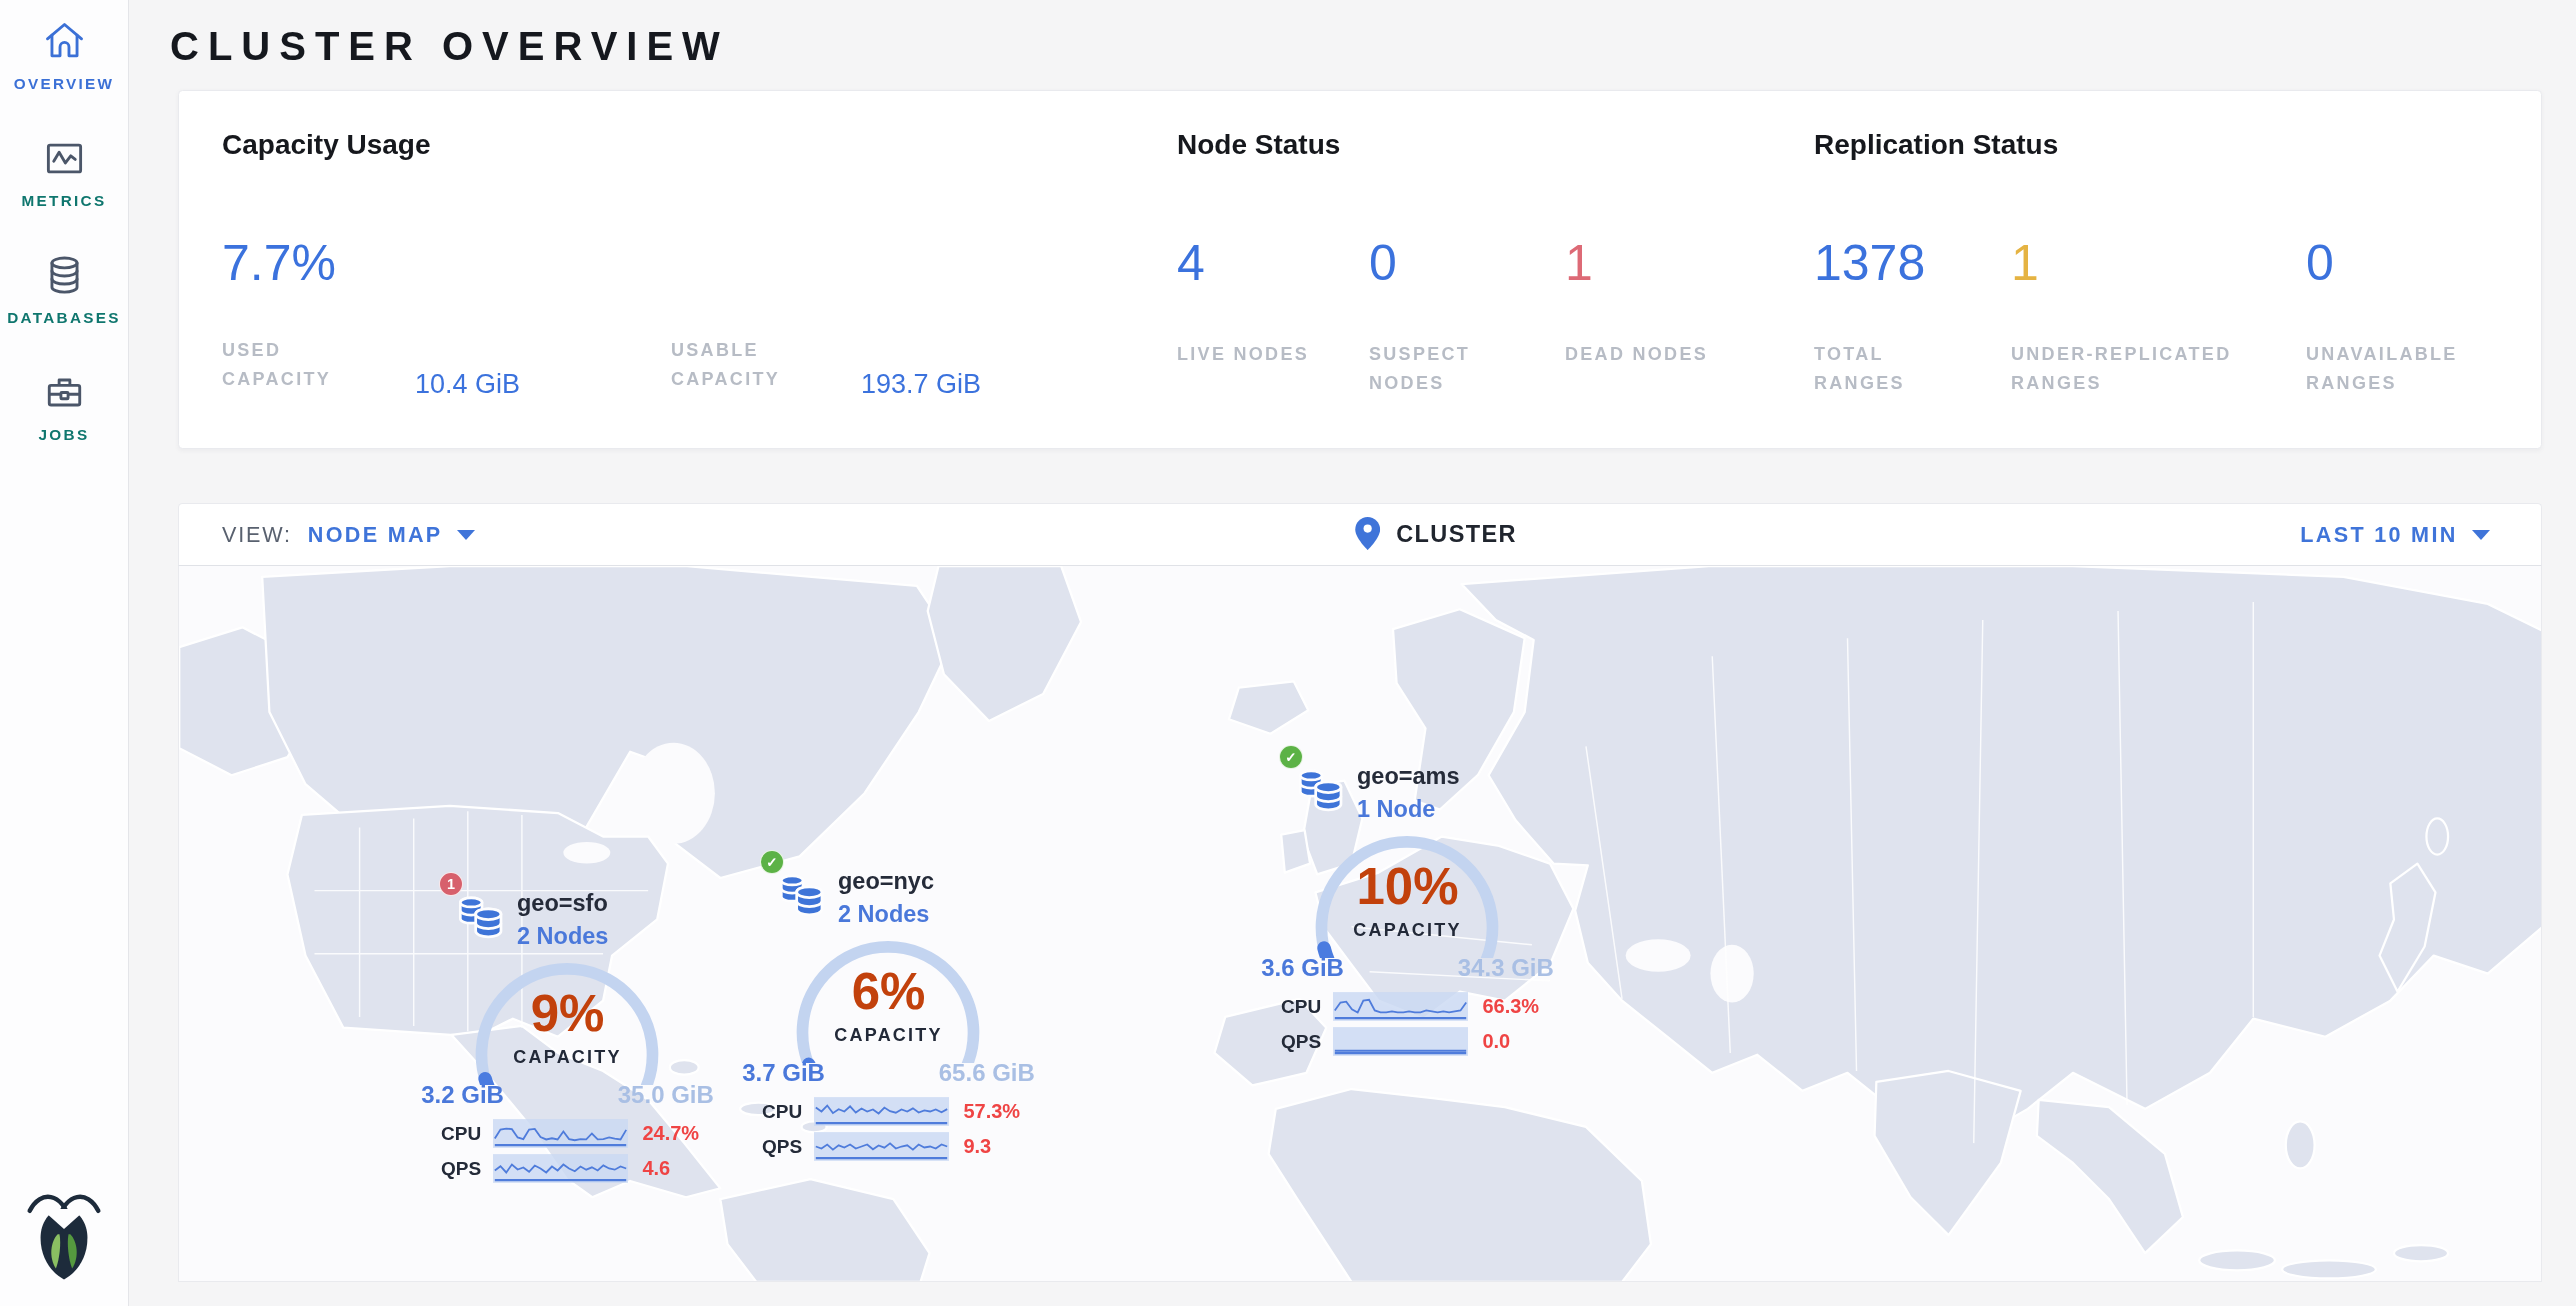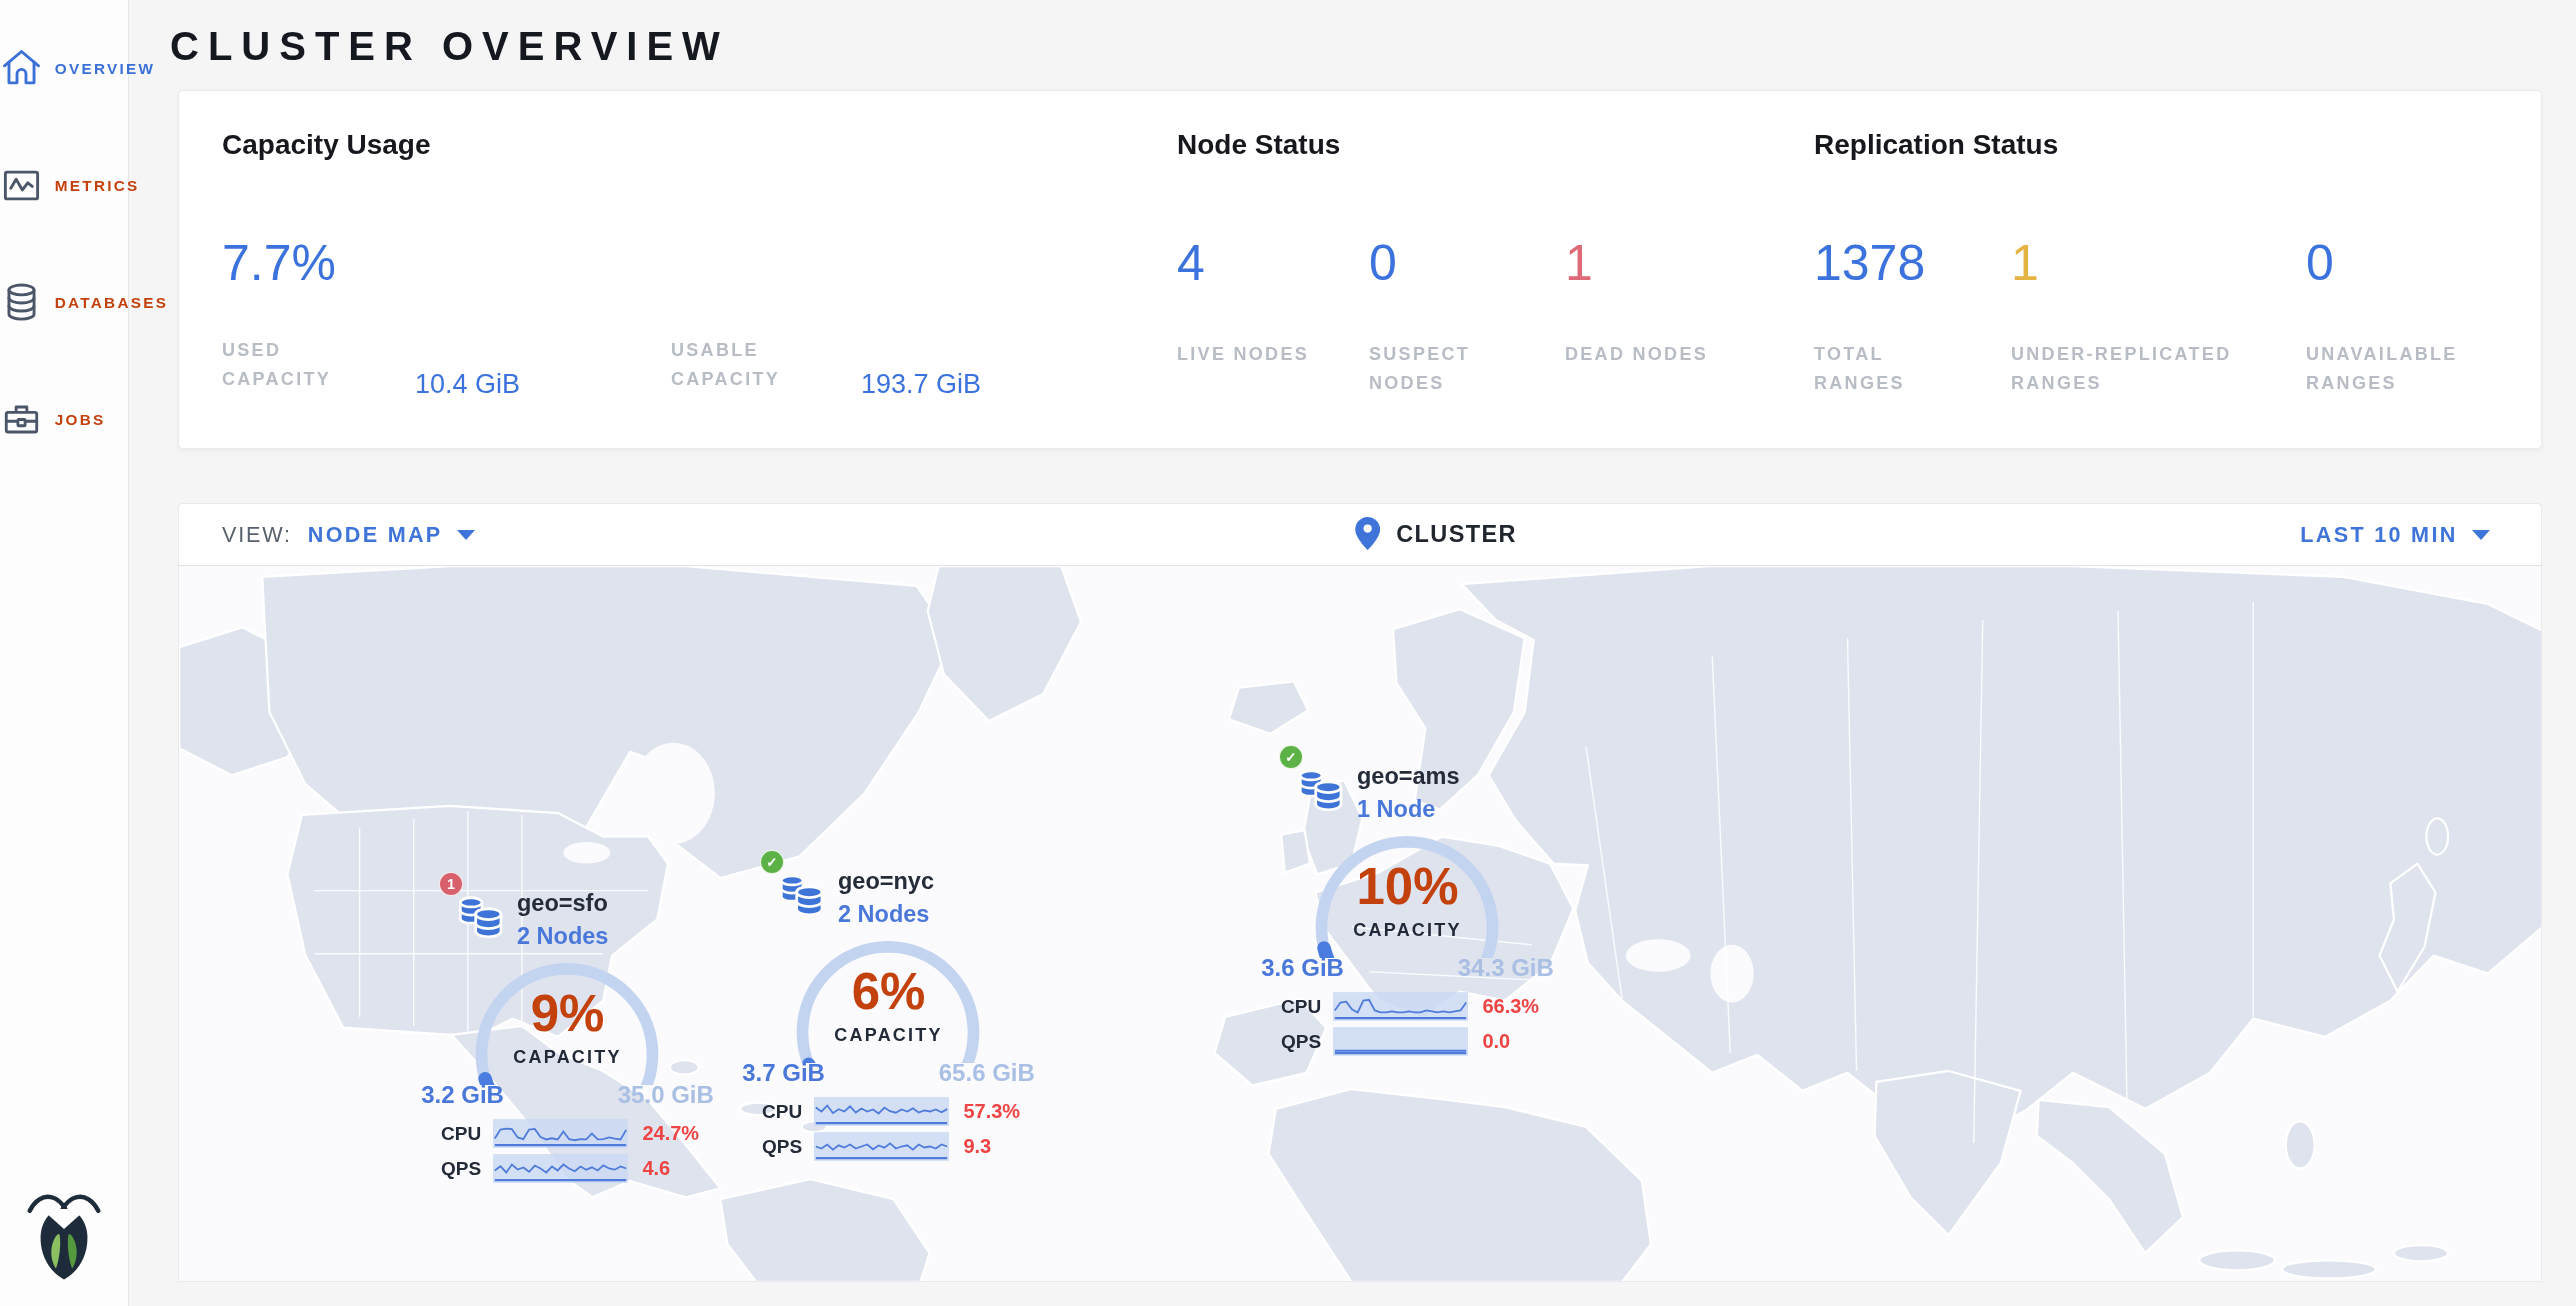--- a/index.html
+++ b/index.html
@@ -9,24 +9,24 @@
   html,body{width:2576px; height:1306px;}
   body{
     background:#f5f5f6;
     font-family:"Liberation Sans", sans-serif;
     position:relative; overflow:hidden;
     -webkit-font-smoothing:antialiased;
   }
   
   .sidebar{position:absolute; left:0; top:0; width:129px; height:1306px;
     background:#fdfdfe; border-right:0.9px solid #e4e5e9; z-index:5;}
-  .nav-item{width:100%; padding-top:20px; height:117px; display:flex; flex-direction:row;
+  .nav-item{width:100%; padding-top:20px; height:117px; display:flex; flex-direction:column;
     align-items:center; gap:11.7px; cursor:pointer;}
   .nav-item svg{display:block;}
-  .nav-label{font-size:15.3px; font-weight:bold; letter-spacing:2.3px; color:#c2410c;}
+  .nav-label{font-size:15.3px; font-weight:bold; letter-spacing:2.3px; color:#0f766e;}
   .nav-item.active .nav-label{color:#3b70d6;}
   .sidebar-logo{position:absolute; left:50%; transform:translateX(-50%); bottom:20px;}
   
   .page-title{position:absolute; left:170px; top:23.5px; font-size:40px; font-weight:bold;
     letter-spacing:9px; color:#15181e;}
   
   .summary-panel{position:absolute; left:178px; top:90px; width:2364px; height:359px;
     background:#fff; border:0.9px solid var(--panel-border); border-radius:4.5px;
     box-shadow:0 1.8px 4.5px rgba(60,64,77,.05);}
   .sec-heading{position:absolute; top:38px; font-size:28px; font-weight:bold; color:#16181d;}

